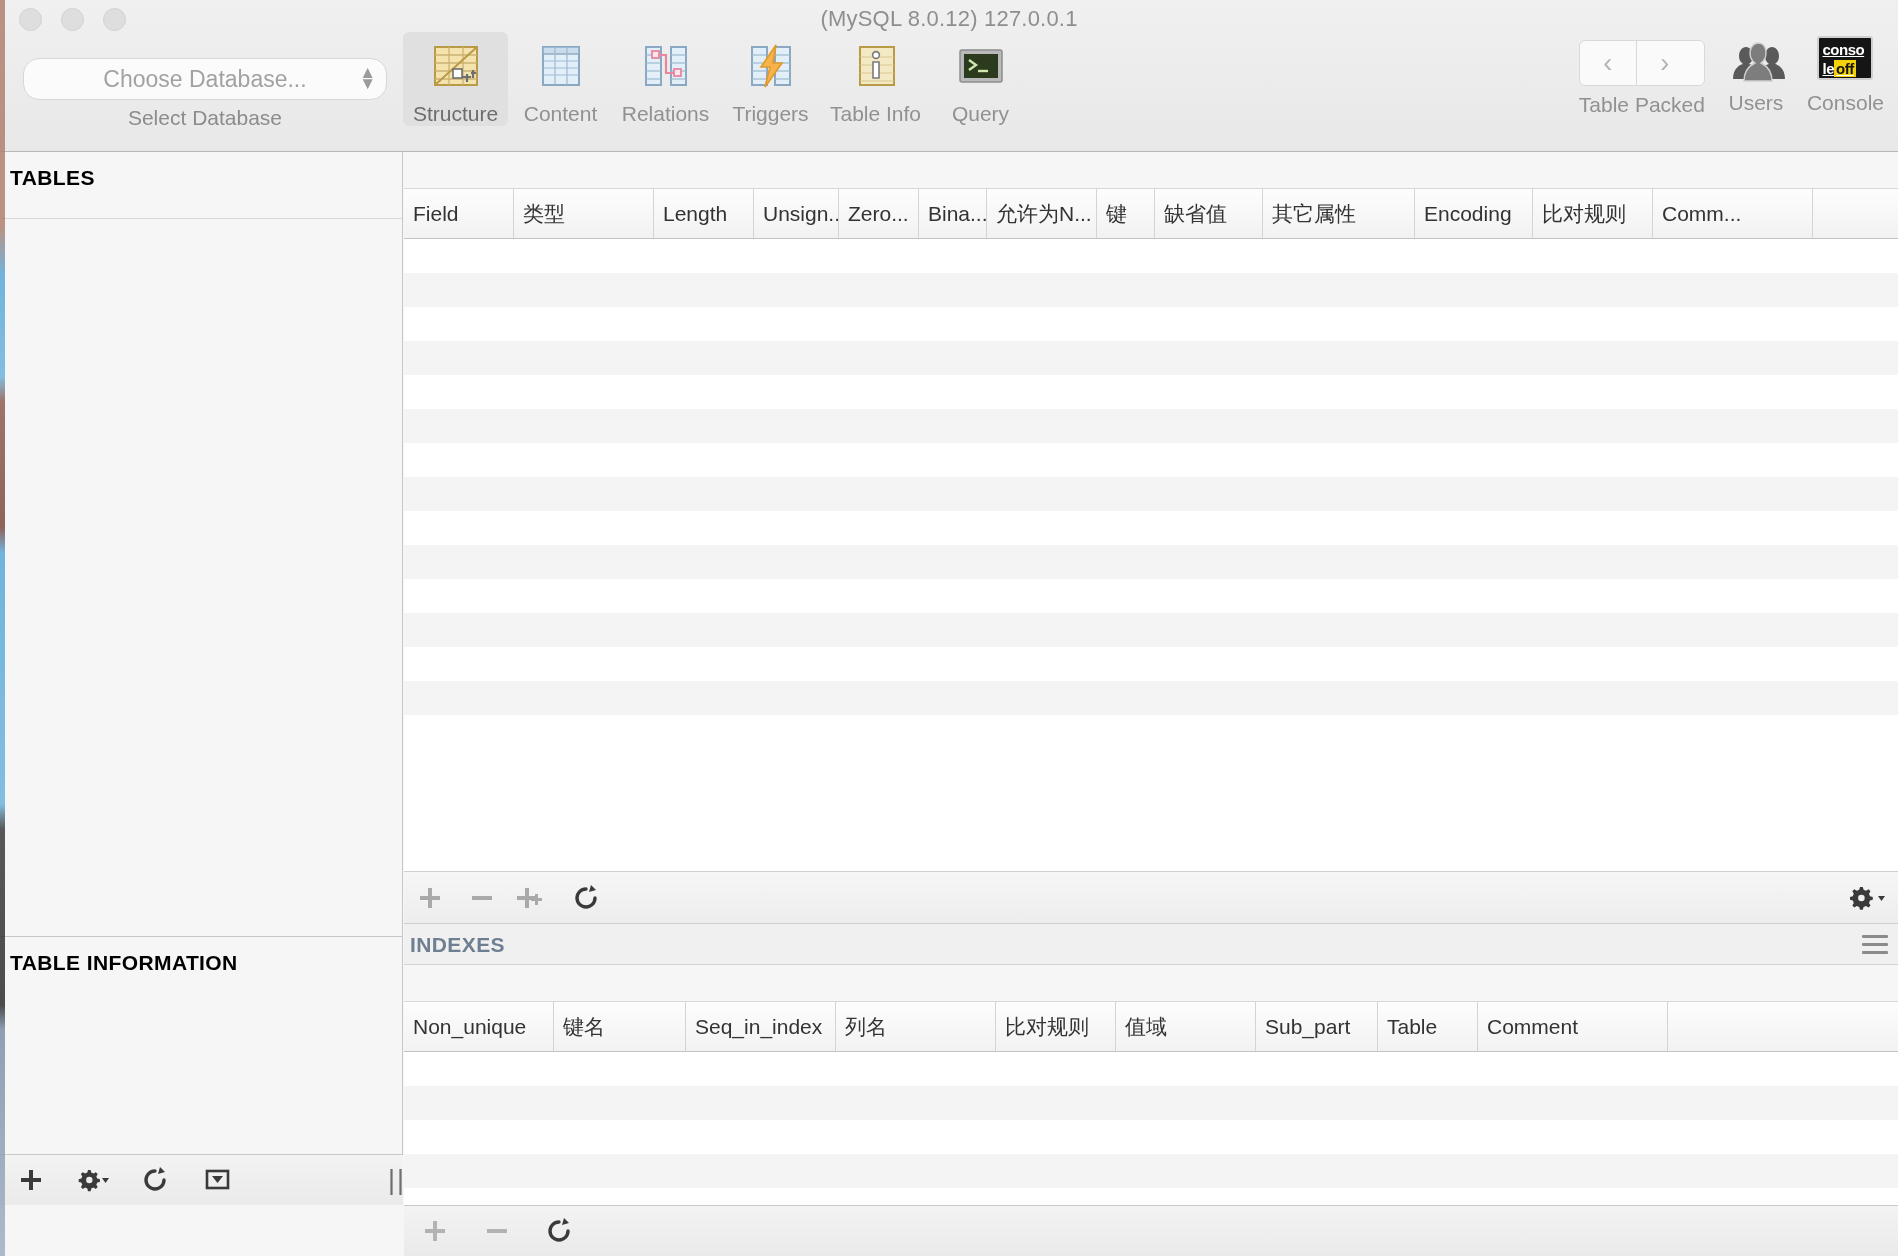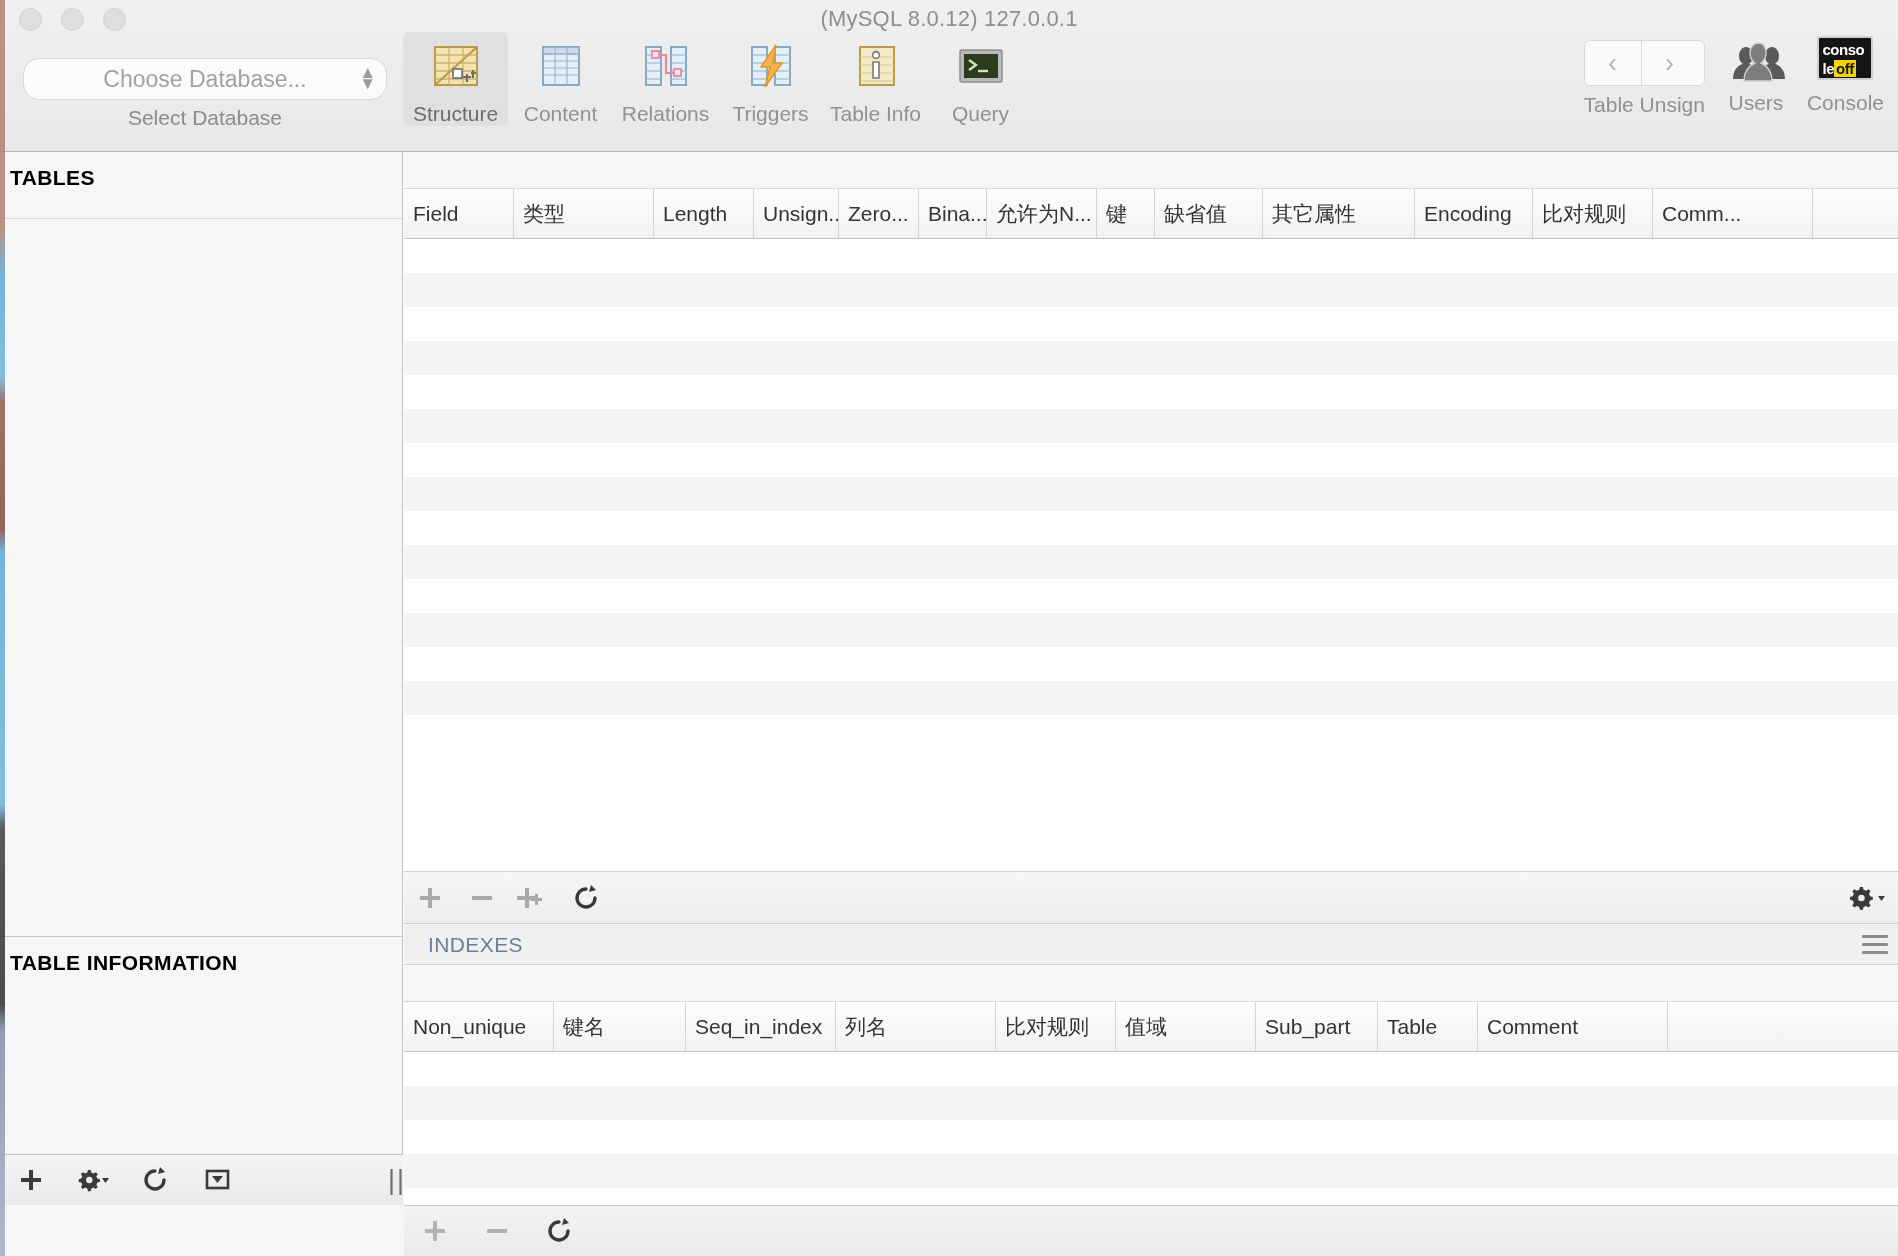--- a/index.html
+++ b/index.html
@@ -171,20 +171,21 @@
     border-radius: 3px;
     color: #fff;
     font-family: "Liberation Sans", sans-serif;
     font-size: 15px;
     font-weight: bold;
     line-height: 19px;
     text-align: left;
     padding: 2px 0 0 3px;
     box-sizing: border-box;
     letter-spacing: -.5px;
+    text-decoration: underline;
   }
   .console-badge .off {
     background: #f3d20a;
     color: #151515;
     padding: 0 2px;
   }
 
   
   .sidebar {
     position: absolute;
@@ -310,23 +311,23 @@
   }
 
   .indexes-head {
     position: relative;
     height: 40px;
     background: #f0f0f0;
     border-bottom: 1px solid #d2d2d2;
   }
   .indexes-head .ttl {
     position: absolute;
-    left: 24px; top: 9px;
+    left: 6px; top: 9px;
     font-size: 21px;
-    font-weight: normal;
+    font-weight: bold;
     color: #6e7f91;
     letter-spacing: .4px;
   }
   .hamburger {
     position: absolute;
     right: 10px; top: 11px;
     width: 26px;
   }
   .hamburger i {
     display: block;
@@ -494,21 +495,21 @@
 
     </div>
 
     <div class="tb-right">
 
       <div class="tb-group">
         <div class="nav-seg">
           <div class="nav-btn">‹</div>
           <div class="nav-btn">›</div>
         </div>
-        <div class="cap">Table Unsign</div>
+        <div class="cap">Table Packed</div>
       </div>
 
       <div class="tb-group" style="margin-left:22px">
         <div class="users-icon-box">
           <svg width="58" height="50" viewBox="0 0 58 50">
             <path d="M6 46 c0-10 6-14 10-15 c-3-2-4-5-4-8 c0-5 3-9 7-9 c4 0 7 4 7 9 c0 3-1 6-4 8 c4 1 10 5 10 15 z" fill="#5a5a5a"></path>
             <path d="M32 46 c0-10 6-14 10-15 c-3-2-4-5-4-8 c0-5 3-9 7-9 c4 0 7 4 7 9 c0 3-1 6-4 8 c4 1 10 5 10 15 z" fill="#5a5a5a"></path>
             <path d="M17 48 c0-12 7-16 11-18 c-3-2-5-6-5-10 c0-6 4-10 8-10 c5 0 8 4 8 10 c0 4-2 8-5 10 c4 2 11 6 11 18 z" fill="#7d7d7d" stroke="#cfcfcf" stroke-width="1.4"></path>
           </svg>
         </div>

